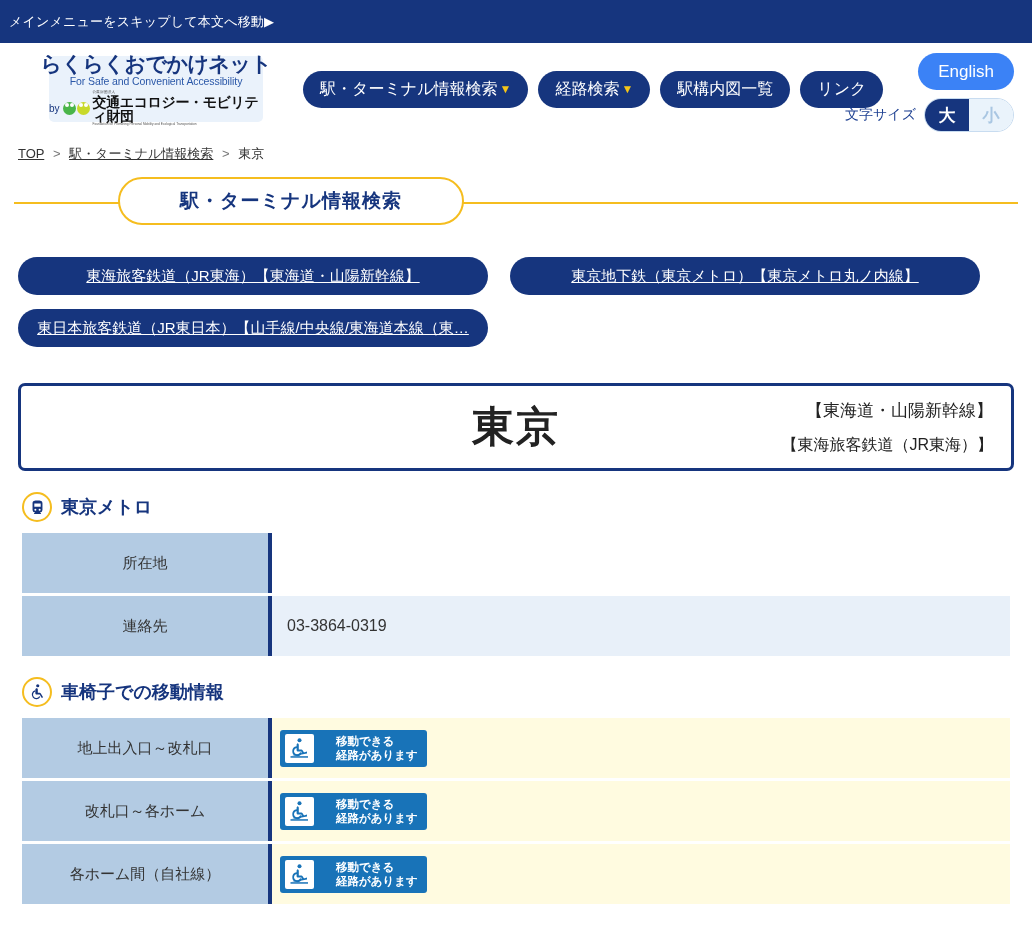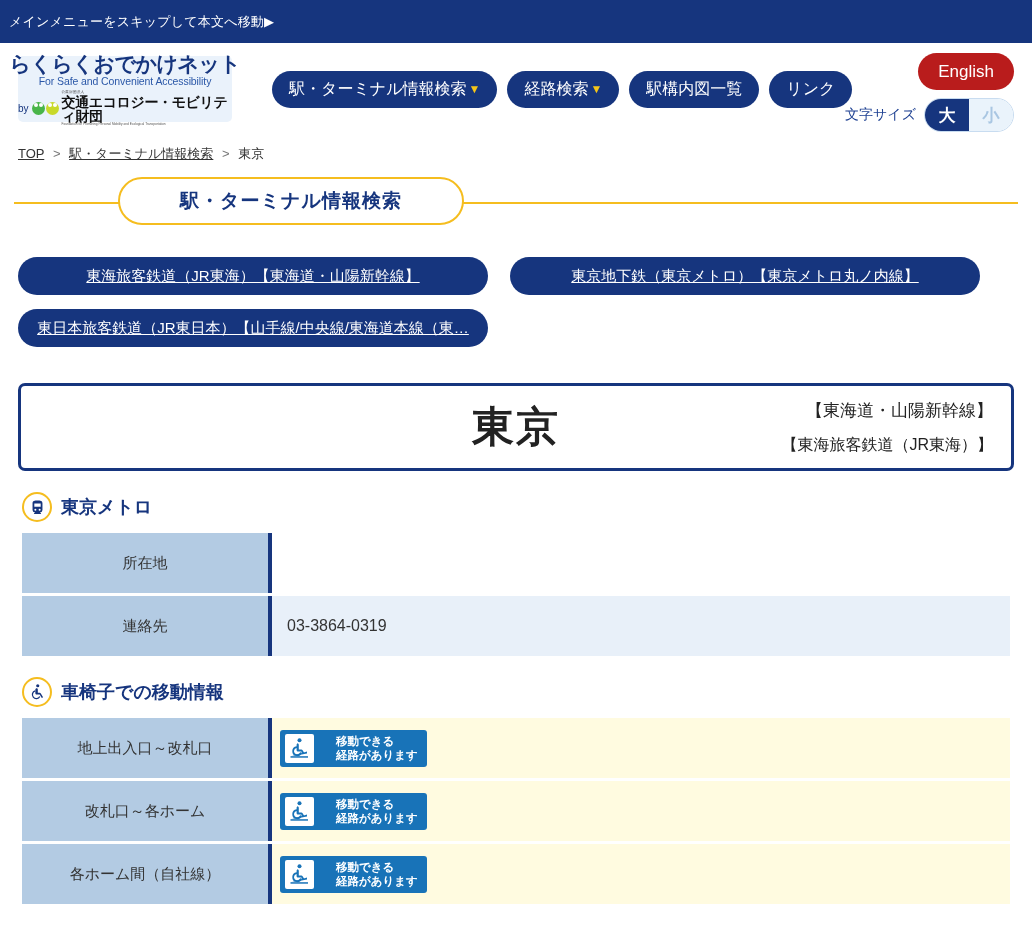--- a/index.html
+++ b/index.html
@@ -27,20 +27,21 @@
     letter-spacing: .2px;
   }
 
   
   .header {
     height: 92px;
     position: relative;
     padding: 0 18px;
     display: flex;
     align-items: center;
+    margin-left: 31px;
   }
   .logo-box {
     width: 214px;
     height: 66px;
     background: #eaf2fb;
     border-radius: 5px;
     margin-left: 0px;
     display: flex;
     flex-direction: column;
     align-items: center;
@@ -121,21 +122,21 @@
   .header-right {
     position: absolute;
     right: 18px;
     top: 10px;
     display: flex;
     flex-direction: column;
     align-items: flex-end;
     gap: 8px;
   }
   .english-btn {
-    background: #b91c1c;
+    background: #3b82f6;
     color: #fff;
     border: none;
     border-radius: 19px;
     height: 37px;
     padding: 0 20px;
     font-size: 17px;
     font-family: inherit;
     cursor: pointer;
   }
   .fontsize-row {

